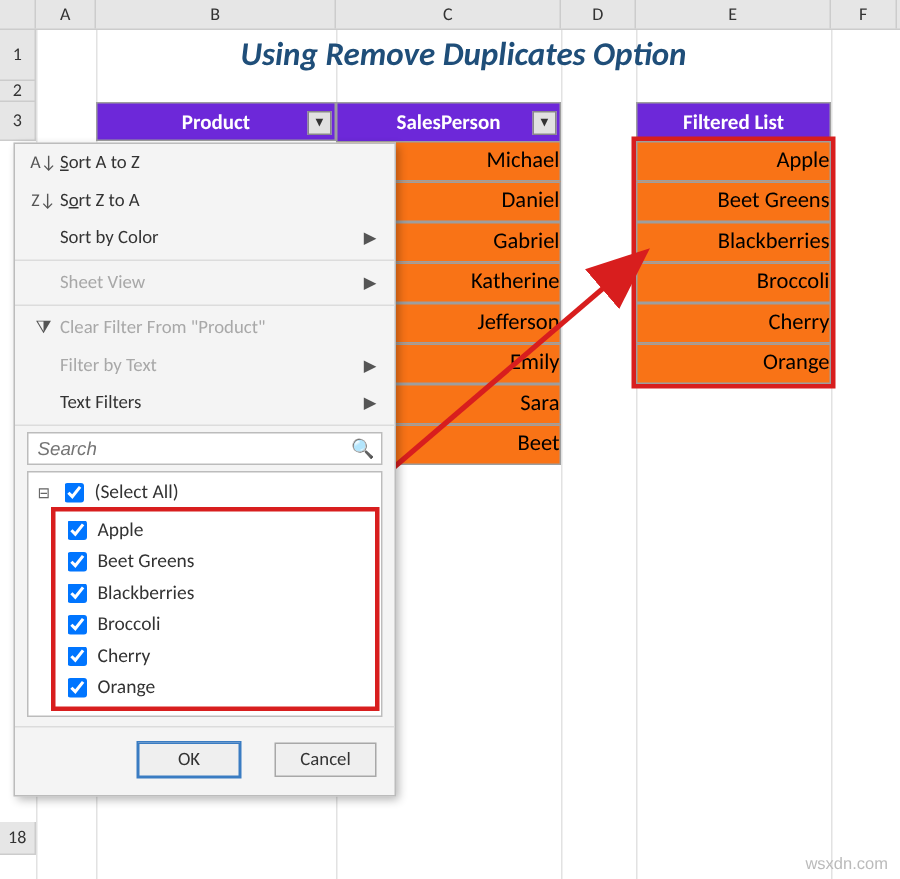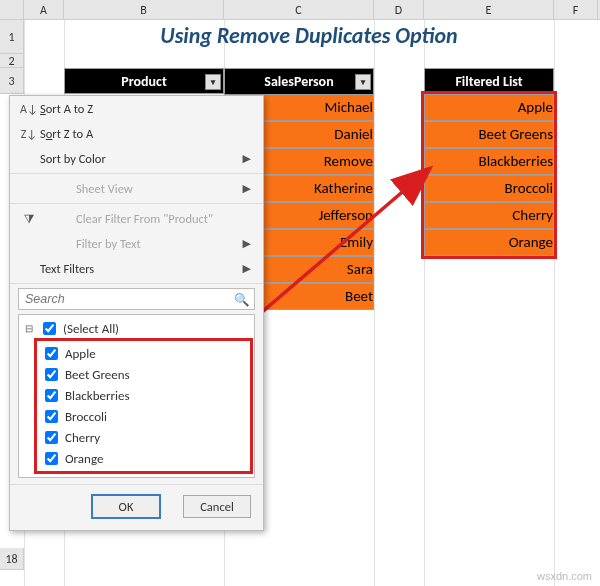--- a/index.html
+++ b/index.html
@@ -41,21 +41,21 @@
   .title-cell {
     position: absolute;
     color: #1f4e79;
     font-style: italic;
     font-weight: bold;
     font-size: 22px;
     text-align: center;
   }
   .hdr-cell {
     position: absolute;
-    background: #000000;
+    background: #6d28d9;
     color: #fff;
     font-weight: bold;
     text-align: center;
     line-height: 26px;
     border: 1px solid #9e9e9e;
     font-size: 14px;
   }
   .hdr-cell .dd {
     position: absolute;
     right: 2px;
@@ -87,21 +87,21 @@
     box-shadow: 2px 2px 6px rgba(0,0,0,0.3);
     font-size: 12.5px;
     color: #333;
   }
   .menu-row {
     display: flex;
     align-items: center;
     padding: 5px 8px 5px 8px;
     position: relative;
   }
-  .menu-row.disabled { color: #a8a8a8; gap: 36px; }
+  .menu-row.disabled { color: #a8a8a8; }
   .menu-icon { width: 22px; text-align: center; font-size: 12px; color: #555; }
   .menu-label { flex: 1; }
   .submenu-arrow { color: #555; font-size: 11px; padding-right:4px; }
   .underline { text-decoration: underline; }
   .search-box {
     margin: 4px 8px;
     display: flex;
     align-items: center;
     border: 1px solid #bcbcbc;
     background: #fff;
@@ -199,21 +199,21 @@
   <div class="hdr-cell" style="left:224px;top:68px;width:150px;height:44px">
     <span>SalesPerson</span>
     <div class="dd">▾</div>
   </div>
   <div class="hdr-cell" style="left:424px;top:68px;width:130px;height:26px">
     <span>Filtered List</span>
   </div>
 
   <div class="dcell" style="left:224px;top:94px;width:150px;height:27px">Michael</div>
   <div class="dcell" style="left:224px;top:121px;width:150px;height:27px">Daniel</div>
-  <div class="dcell" style="left:224px;top:148px;width:150px;height:27px">Remove</div>
+  <div class="dcell" style="left:224px;top:148px;width:150px;height:27px">Gabriel</div>
   <div class="dcell" style="left:224px;top:175px;width:150px;height:27px">Katherine</div>
   <div class="dcell" style="left:224px;top:202px;width:150px;height:27px">Jefferson</div>
   <div class="dcell" style="left:224px;top:229px;width:150px;height:27px">Emily</div>
   <div class="dcell" style="left:224px;top:256px;width:150px;height:27px">Sara</div>
   <div class="dcell" style="left:224px;top:283px;width:150px;height:27px">Beet</div>
 
   <div class="red-box" style="position:absolute;left:424px;top:94px;width:130px;height:162px"></div>
   <div class="dcell" style="left:424px;top:94px;width:130px;height:27px">Apple</div>
   <div class="dcell" style="left:424px;top:121px;width:130px;height:27px">Beet Greens</div>
   <div class="dcell" style="left:424px;top:148px;width:130px;height:27px">Blackberries</div>

